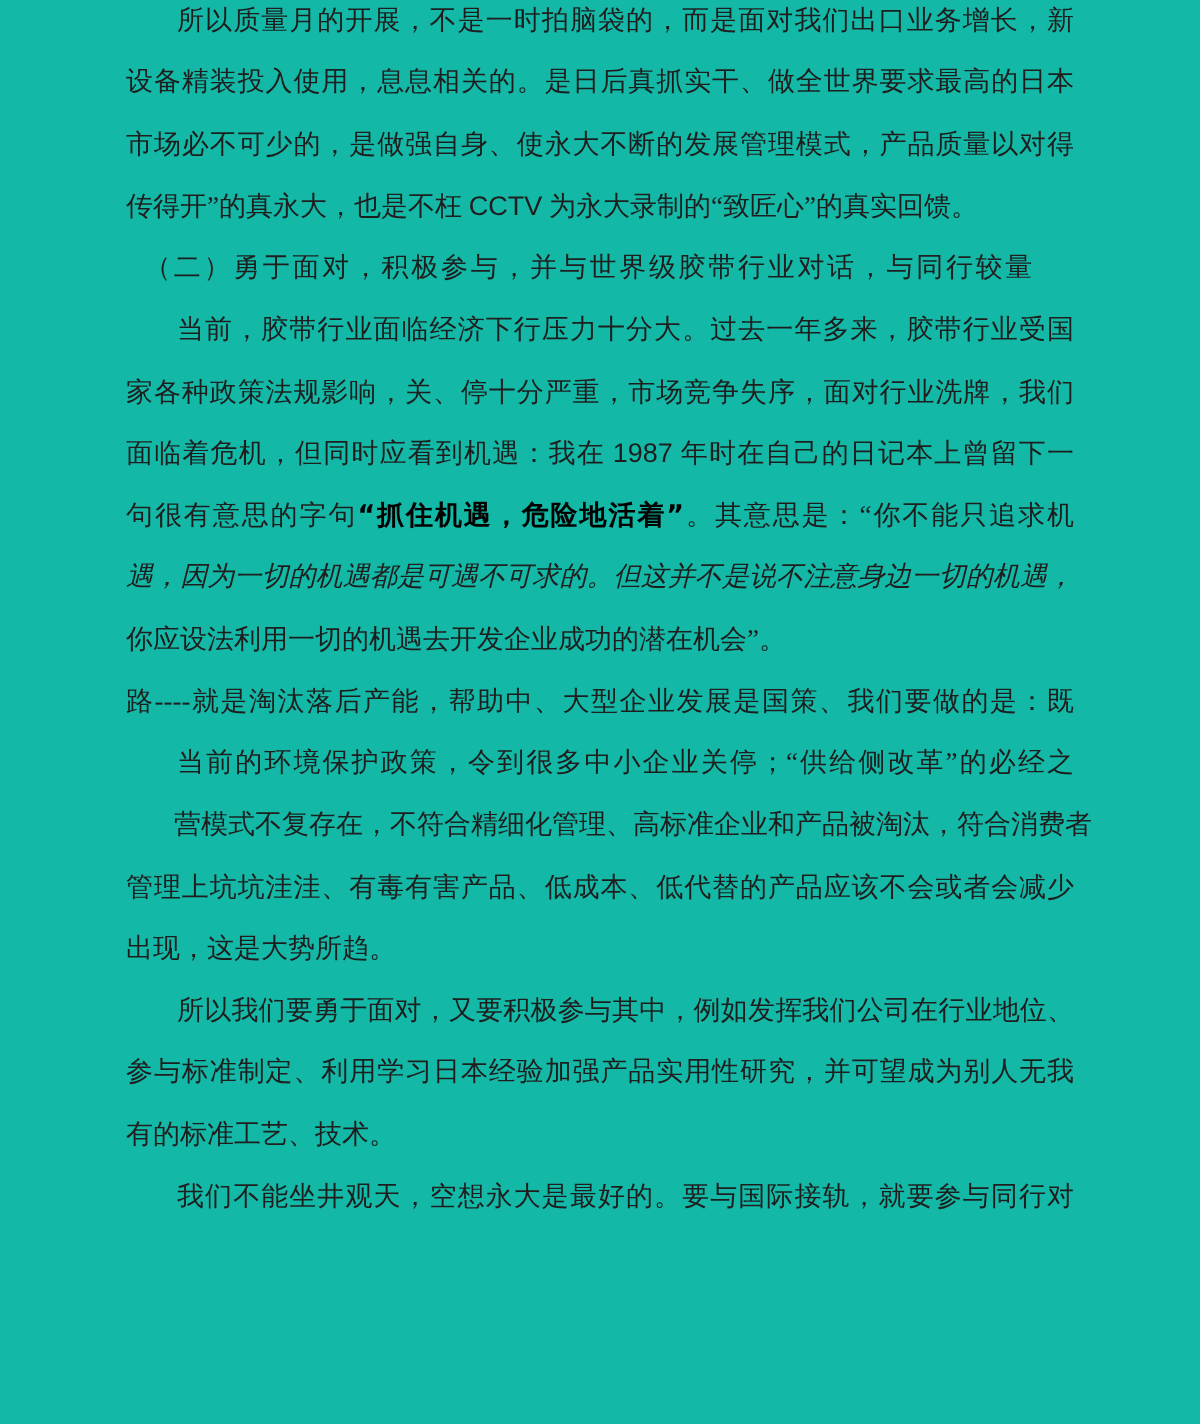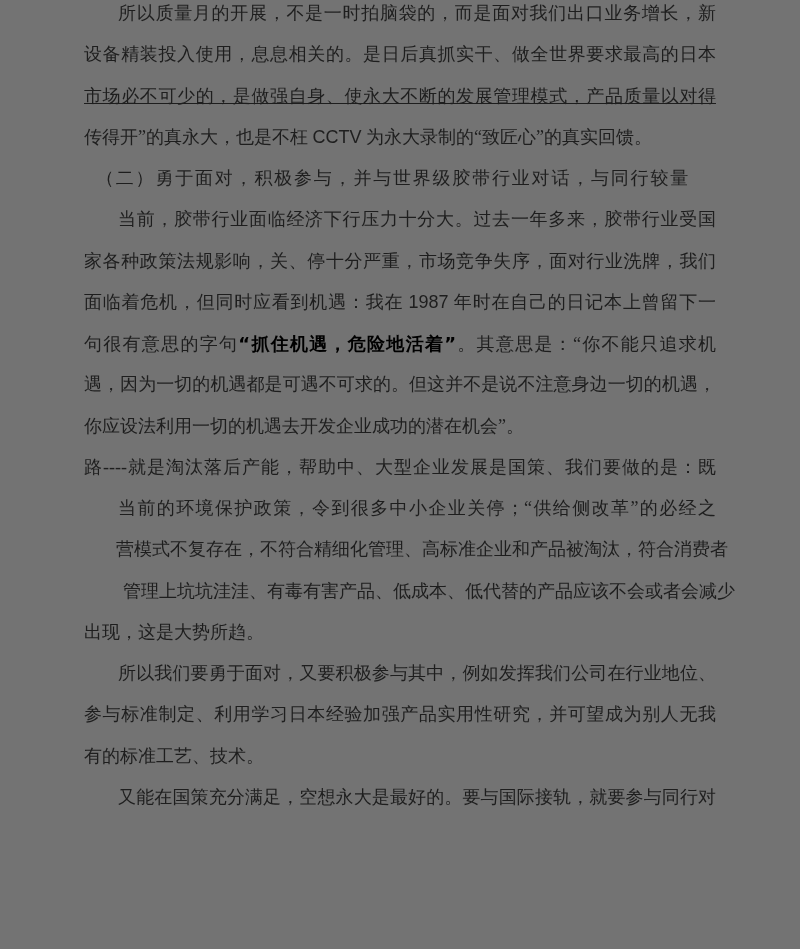--- a/index.html
+++ b/index.html
@@ -38,36 +38,36 @@
     font-family: "DejaVu Sans", "Liberation Sans", sans-serif;
     font-weight: bold;
   }
   .seg.latin {
     font-family: "Liberation Sans", "DejaVu Sans", sans-serif;
   }
 </style>
 </head>
 <body>
 
-<div class="page" data-name="document-page" style="background: #737373;">
+<div class="page" data-name="document-page" style="background: #14b8a6;">
   <div class="text-body" data-name="document-text" style="color: rgb(30, 30, 30);">
       <div class="line j" data-name="text-line" style="text-indent: 34px;"><span class="seg normal" data-name="text-segment">所以质量月的开展，不是一时拍脑袋的，而是面对我们出口业务增长，新</span></div>
       <div class="line j" data-name="text-line" style="text-indent: 0px;"><span class="seg normal" data-name="text-segment">设备精装投入使用，息息相关的。是日后真抓实干、做全世界要求最高的日本</span></div>
-      <div class="line j" data-name="text-line" style="text-indent: 0px; text-decoration: underline;"><span class="seg normal" data-name="text-segment">市场必不可少的，是做强自身、使永大不断的发展管理模式，产品质量以对得</span></div>
+      <div class="line j" data-name="text-line" style="text-indent: 0px;"><span class="seg normal" data-name="text-segment">市场必不可少的，是做强自身、使永大不断的发展管理模式，产品质量以对得</span></div>
       <div class="line" data-name="text-line" style="text-indent: 0px;"><span class="seg normal" data-name="text-segment">传得开”的真永大，也是不枉 </span><span class="seg latin" data-name="latin-text">CCTV</span><span class="seg normal" data-name="text-segment"> 为永大录制的“致匠心”的真实回馈。</span></div>
       <div class="line" data-name="section-heading" style="text-indent: 12px;"><span class="seg normal" data-name="text-segment">（二）勇于面对，积极参与，并与世界级胶带行业对话，与同行较量</span></div>
       <div class="line j" data-name="text-line" style="text-indent: 34px;"><span class="seg normal" data-name="text-segment">当前，胶带行业面临经济下行压力十分大。过去一年多来，胶带行业受国</span></div>
       <div class="line j" data-name="text-line" style="text-indent: 0px;"><span class="seg normal" data-name="text-segment">家各种政策法规影响，关、停十分严重，市场竞争失序，面对行业洗牌，我们</span></div>
       <div class="line j" data-name="text-line" style="text-indent: 0px;"><span class="seg normal" data-name="text-segment">面临着危机，但同时应看到机遇：我在 </span><span class="seg latin" data-name="latin-text">1987</span><span class="seg normal" data-name="text-segment"> 年时在自己的日记本上曾留下一</span></div>
       <div class="line j" data-name="text-line" style="text-indent: 0px;"><span class="seg normal" data-name="text-segment">句很有意思的字句</span><span class="seg bold-display" data-name="bold-phrase" style="color: rgb(0, 0, 0);">“抓住机遇，危险地活着”</span><span class="seg normal" data-name="text-segment">。其意思是：“你不能只追求机</span></div>
-      <div class="line j" data-name="text-line" style="text-indent: 0px;"><span class="seg normal" data-name="text-segment">遇，因为一切的机遇都是可遇不可求的。但这并不是说不注意身边一切的机遇，</span></div>
+      <div class="line j" data-name="text-line" style="text-indent: 0px; font-style: italic;"><span class="seg normal" data-name="text-segment">遇，因为一切的机遇都是可遇不可求的。但这并不是说不注意身边一切的机遇，</span></div>
       <div class="line" data-name="text-line" style="text-indent: 0px;"><span class="seg normal" data-name="text-segment">你应设法利用一切的机遇去开发企业成功的潜在机会”。</span></div>
       <div class="line j" data-name="text-line" style="text-indent: 0px;"><span class="seg normal" data-name="text-segment">路----就是淘汰落后产能，帮助中、大型企业发展是国策、我们要做的是：既</span></div>
       <div class="line j" data-name="text-line" style="text-indent: 34px;"><span class="seg normal" data-name="text-segment">当前的环境保护政策，令到很多中小企业关停；“供给侧改革”的必经之</span></div>
       <div class="line j" data-name="text-line" style="text-indent: 0px; margin-left: 32px;"><span class="seg normal" data-name="text-segment">营模式不复存在，不符合精细化管理、高标准企业和产品被淘汰，符合消费者</span></div>
-      <div class="line j" data-name="text-line" style="text-indent: 0px; margin-left: 39px;"><span class="seg normal" data-name="text-segment">管理上坑坑洼洼、有毒有害产品、低成本、低代替的产品应该不会或者会减少</span></div>
+      <div class="line j" data-name="text-line" style="text-indent: 0px;"><span class="seg normal" data-name="text-segment">管理上坑坑洼洼、有毒有害产品、低成本、低代替的产品应该不会或者会减少</span></div>
       <div class="line" data-name="text-line" style="text-indent: 0px;"><span class="seg normal" data-name="text-segment">出现，这是大势所趋。</span></div>
       <div class="line j" data-name="text-line" style="text-indent: 34px;"><span class="seg normal" data-name="text-segment">所以我们要勇于面对，又要积极参与其中，例如发挥我们公司在行业地位、</span></div>
       <div class="line j" data-name="text-line" style="text-indent: 0px;"><span class="seg normal" data-name="text-segment">参与标准制定、利用学习日本经验加强产品实用性研究，并可望成为别人无我</span></div>
       <div class="line" data-name="text-line" style="text-indent: 0px;"><span class="seg normal" data-name="text-segment">有的标准工艺、技术。</span></div>
-      <div class="line j" data-name="text-line" style="text-indent: 34px;"><span class="seg normal" data-name="text-segment">又能在国策充分满足，空想永大是最好的。要与国际接轨，就要参与同行对</span></div>
+      <div class="line j" data-name="text-line" style="text-indent: 34px;"><span class="seg normal" data-name="text-segment">我们不能坐井观天，空想永大是最好的。要与国际接轨，就要参与同行对</span></div>
     </div>
 </div>
 
 </body></html>

